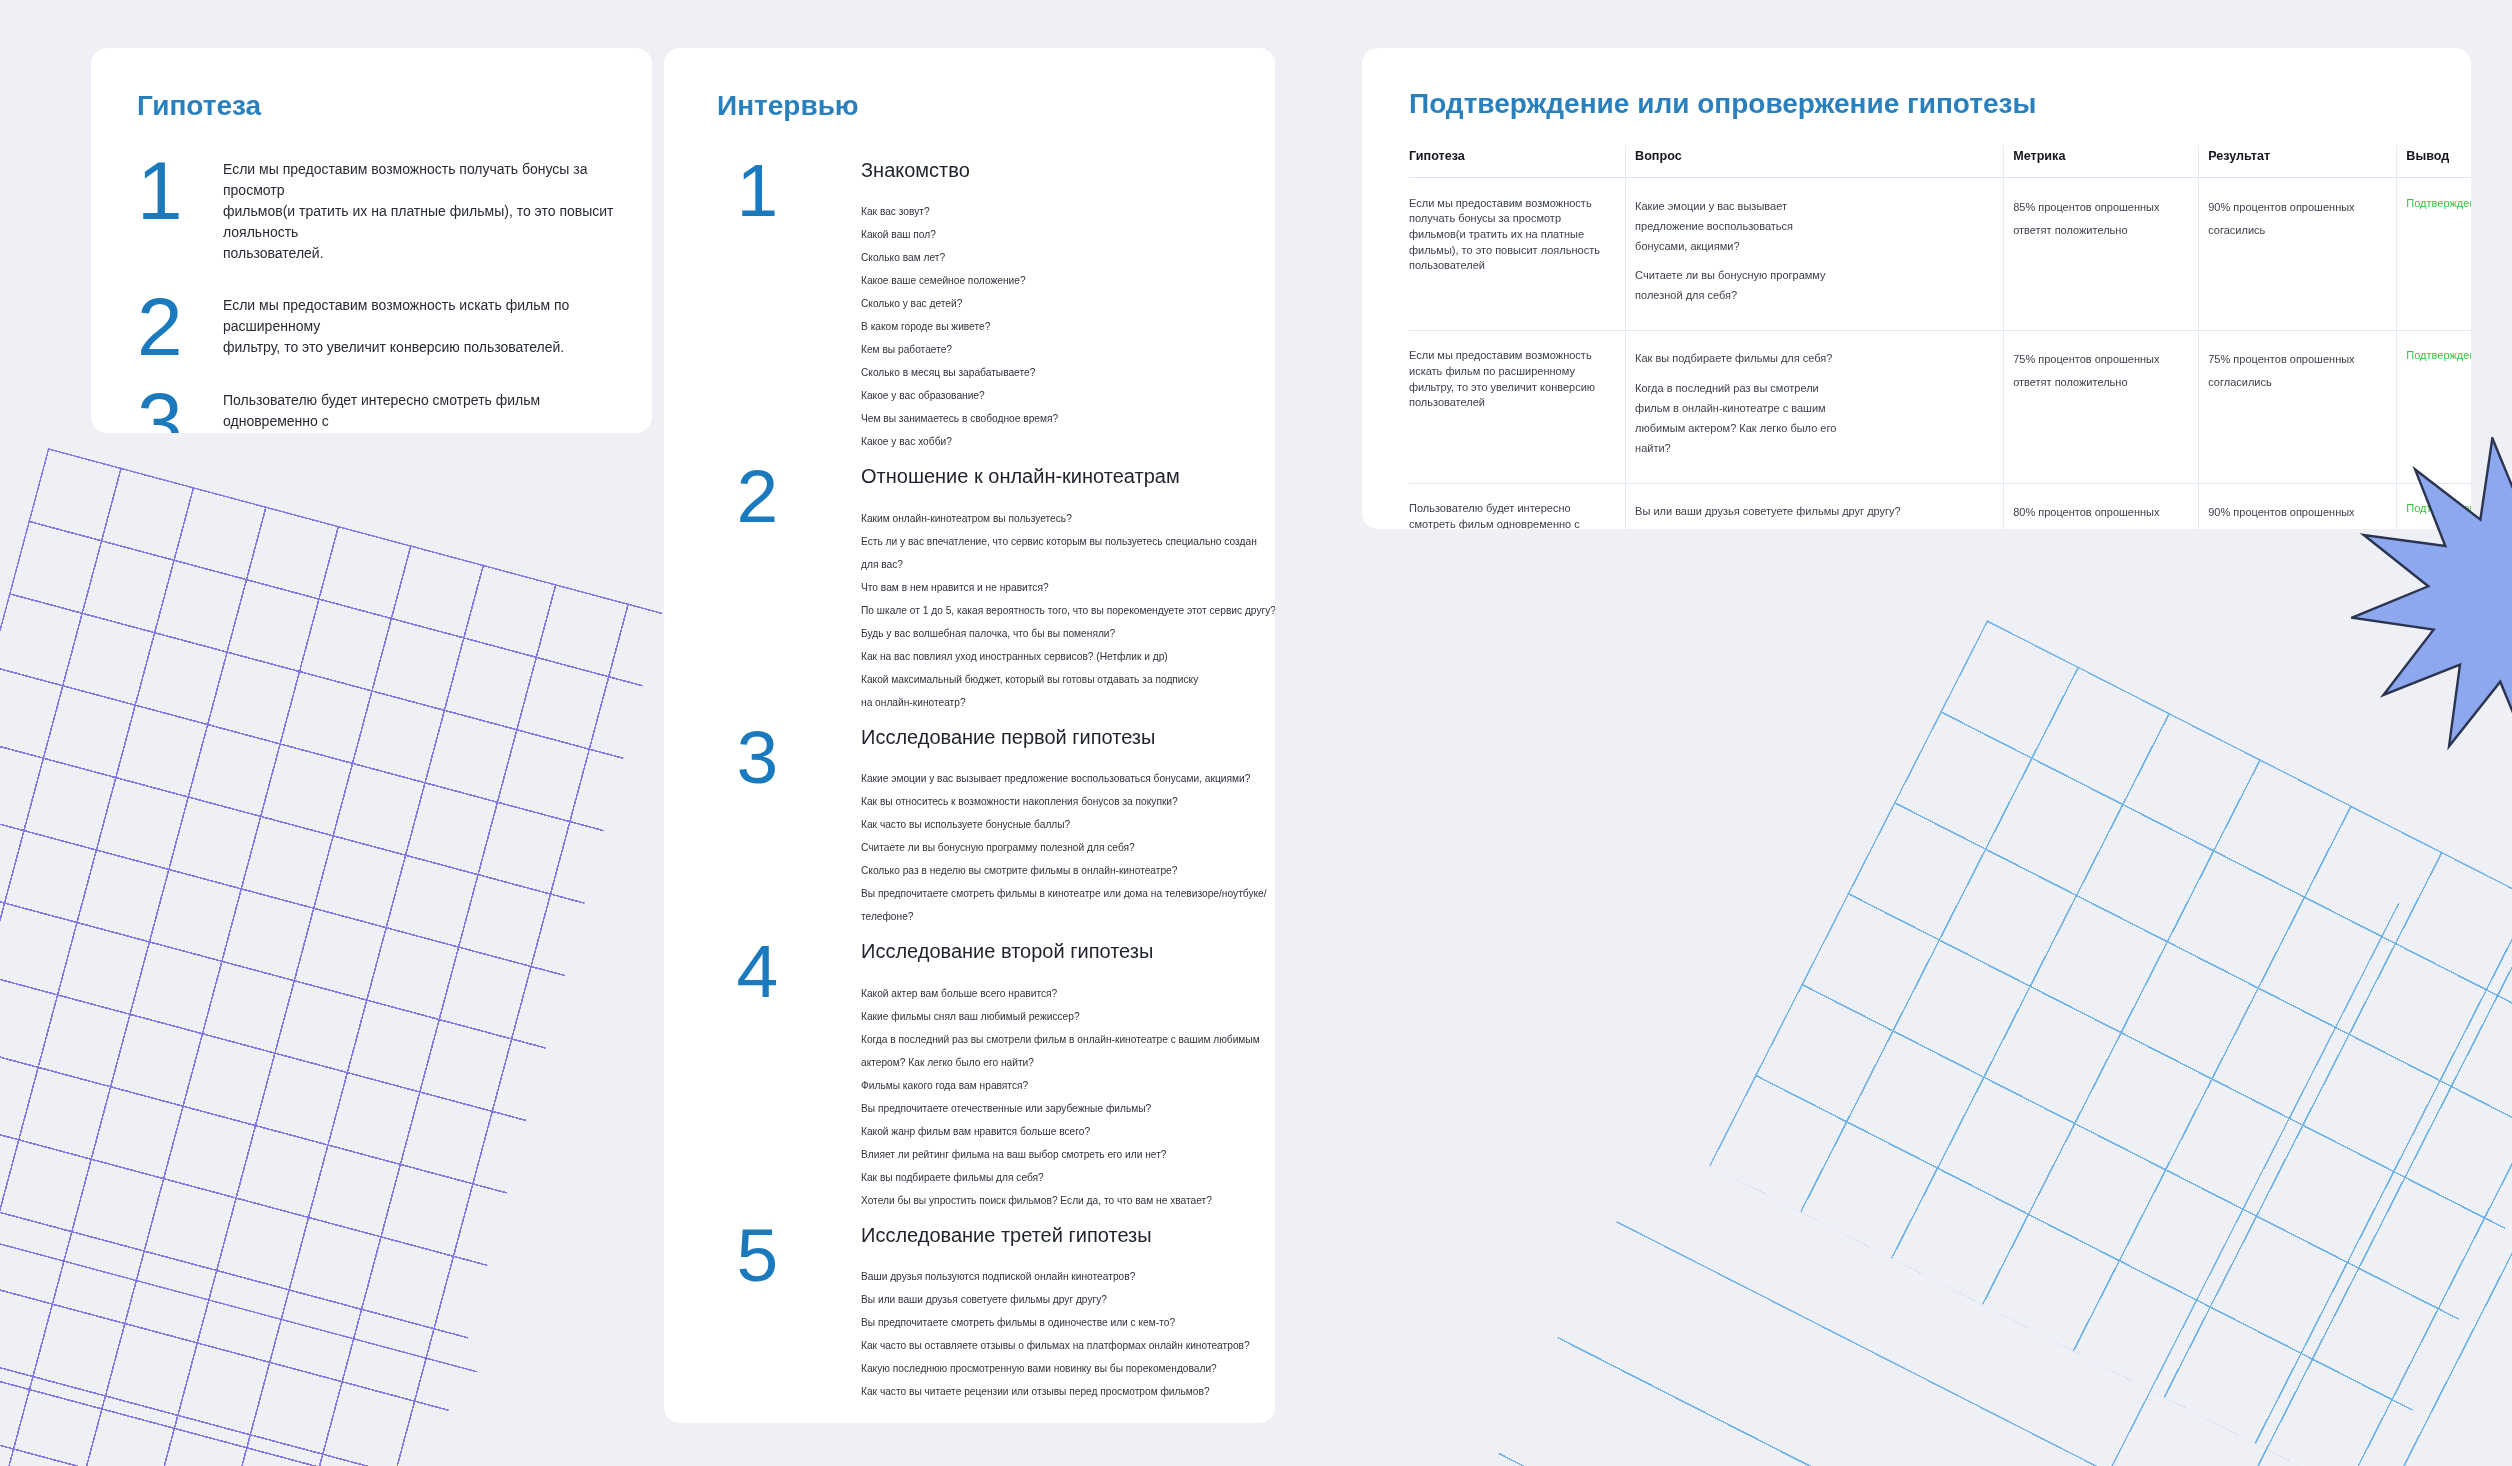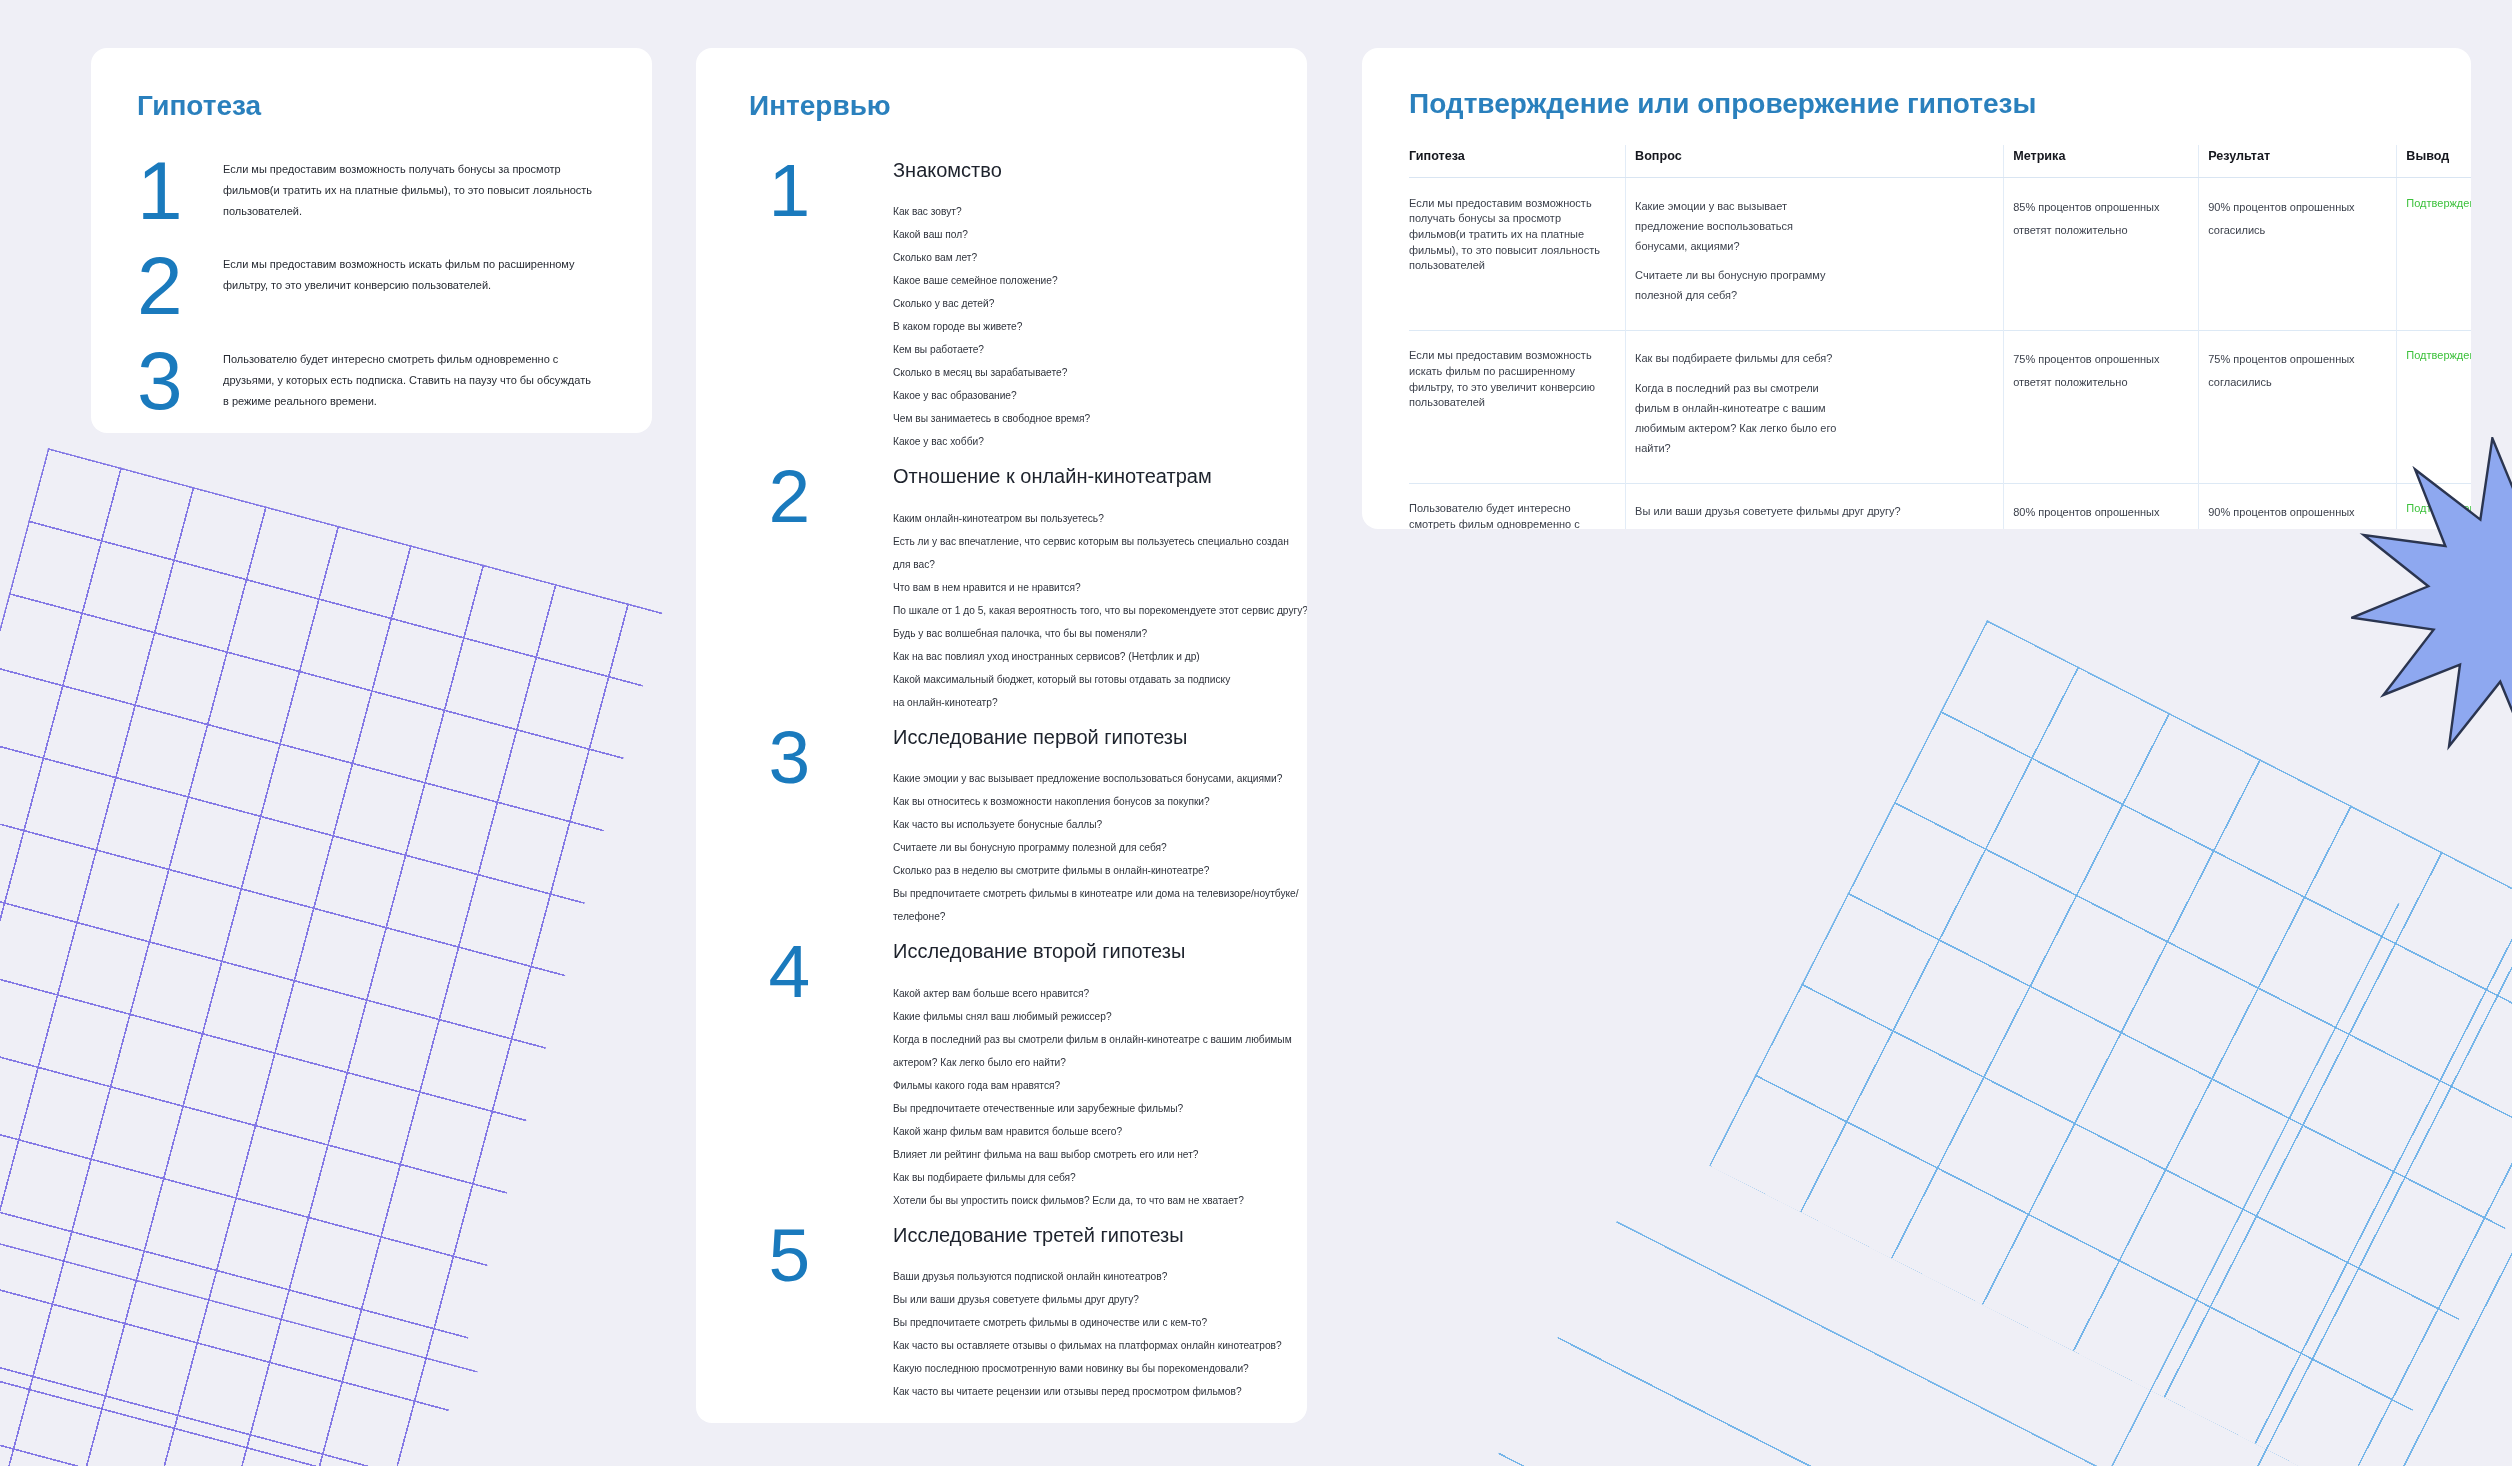--- a/index.html
+++ b/index.html
@@ -36,23 +36,23 @@
   .star{position:absolute;left:2351px;top:437px;width:322px;height:322px;z-index:5}
   
   .card{position:absolute;background:#fff;border-radius:16px;box-sizing:border-box;z-index:2;overflow:hidden}
   .card-title{margin:0;font-size:28px;line-height:34px;font-weight:700;color:#2a80bd}
   .num{flex:none;font-weight:400;color:#1a7abd}
 
   .card-hypothesis{left:91px;top:48px;width:561px;height:385px;padding:41px 28px 0 46px}
   .hyp-items{margin-top:36px;display:flex;flex-direction:column;gap:31px}
   .hitem{display:flex}
   .hitem .num{width:86px;font-size:82px;line-height:64px}
-  .htext{margin:0;font-size:11px;line-height:21px;color:#272b33;white-space:pre-line}
-
-  .card-interview{left:696px;top:48px;width:611px;height:1375px;padding:41px 23.6px 0 53px}
+  .htext{margin:0;font-size:14px;line-height:21px;color:#272b33;white-space:pre-line}
+
+  .card-interview{left:664px;top:48px;width:611px;height:1375px;padding:41px 23.6px 0 53px}
   .int-sections{margin-top:38px}
   .isec{display:flex;margin-bottom:14px}
   .isec .num{width:144px;padding-left:19.6px;box-sizing:border-box;font-size:75px;line-height:58px}
   .iheading{margin:0 0 20.4px;font-size:20px;line-height:19px;font-weight:400;color:#1d222c}
   .iquestions{list-style:none;margin:0;padding:0;width:428px}
   .iquestions li{font-size:10.2px;line-height:23px;color:#2f333c;white-space:pre-line}
 
   .card-validation{left:1362px;top:48px;width:1109px;height:481px;padding:39px 35px 0 47px}
   table.vtable{border-collapse:collapse;table-layout:fixed;width:1026px;margin-top:23.6px}
   .vtable th{font-size:12.6px;font-weight:700;color:#15171e;text-align:left;vertical-align:top;

